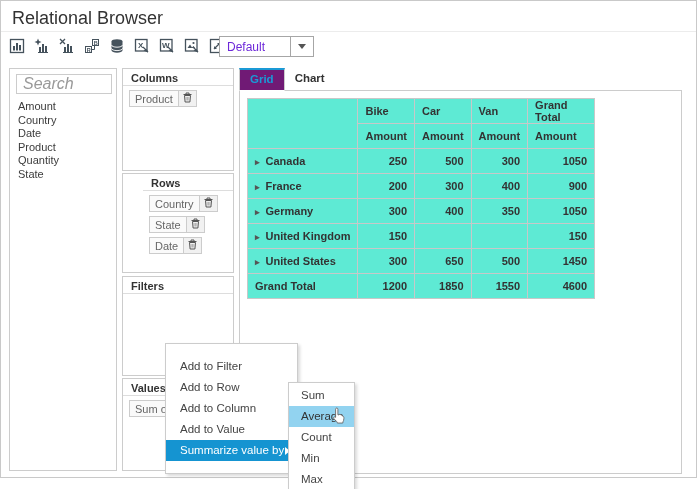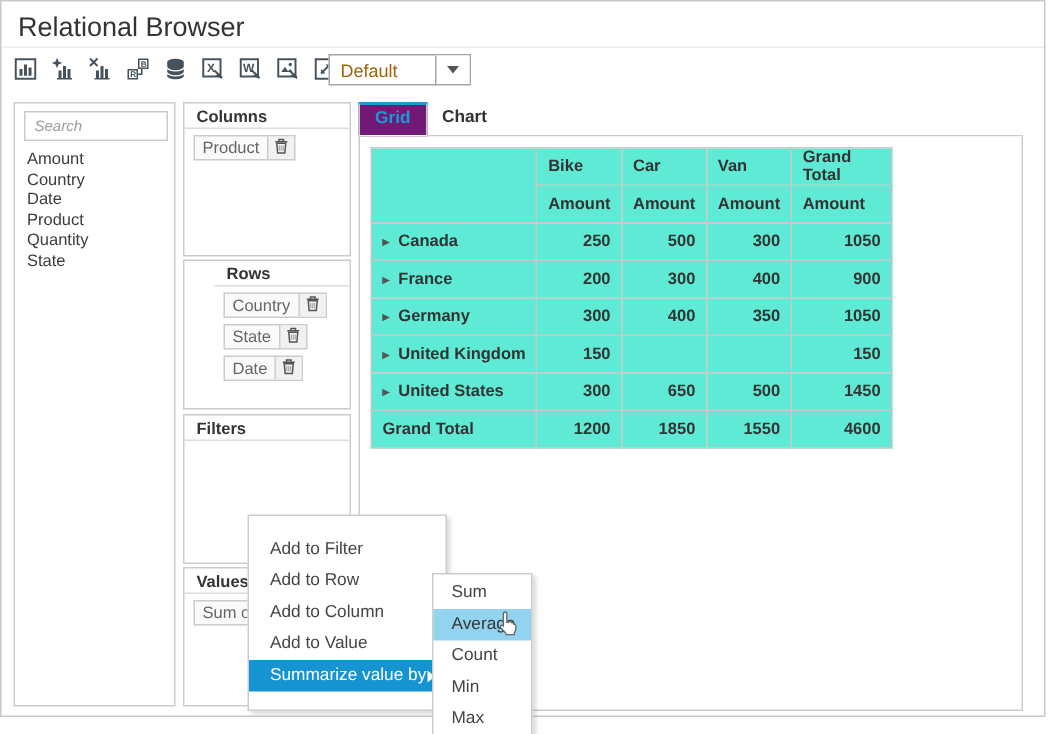--- a/index.html
+++ b/index.html
@@ -10,31 +10,31 @@
   .app-title { position: absolute; left: 11px; top: 7px; font-size: 18px; color: #333; }
   .title-divider { position: absolute; left: 0; top: 30px; width: 695px; height: 1px; background: #ececec; }
 
   
   .toolbar { position: absolute; left: 6px; top: 35px; height: 20px; display: flex; align-items: center; }
   .tb-btn { width: 20px; height: 20px; margin-right: 5px; display: flex; align-items: center;
     justify-content: center; background: transparent; border: none; cursor: pointer; }
   .tb-btn svg { display: block; }
   .combo { position: absolute; left: 218px; top: 35px; width: 95px; height: 21px;
     border: 1px solid #a6a6a6; display: flex; background: #fff; }
-  .combo-text { flex: 1; font-size: 12px; color: #a16207; padding: 3px 0 0 7px; }
+  .combo-text { flex: 1; font-size: 12px; color: #6d28d9; padding: 3px 0 0 7px; }
   .combo-btn { width: 23px; border-left: 1px solid #a6a6a6; background: #fff; display: flex;
     align-items: center; justify-content: center; cursor: pointer; }
   .caret-down { width: 0; height: 0; border-left: 4px solid transparent; border-right: 4px solid transparent;
     border-top: 5px solid #555; }
 
   
   .field-panel { position: absolute; left: 8px; top: 67px; width: 108px; height: 403px;
     border: 1px solid #ccc; background: #fff; }
   .search-input { display: block; width: 96px; height: 20px; margin: 5px 6px 6px 6px;
-    border: 1px solid #ccc; font-size: 10px; padding: 2px 6px; color: #444;
+    border: 1px solid #ccc; font-size: 16px; padding: 2px 6px; color: #444;
     font-family: "Liberation Sans", sans-serif; outline: none; }
   .search-input::placeholder { color: #999; font-style: italic; }
   .field-item { font-size: 11px; color: #3c3c3c; padding: 0 0 0 8px; height: 13.5px; line-height: 13.5px;
     cursor: pointer; white-space: nowrap; }
 
   
   .axis-panel { position: absolute; left: 121px; width: 112px; border: 1px solid #ccc; background: #fff; }
   .axis-header { font-size: 11px; font-weight: bold; color: #333; padding: 3px 8px 2px 8px;
     border-bottom: 1px solid #ddd; height: 17px; }
   .chip { display: inline-flex; align-items: stretch; border: 1px solid #ccc; background: #fafafa;

